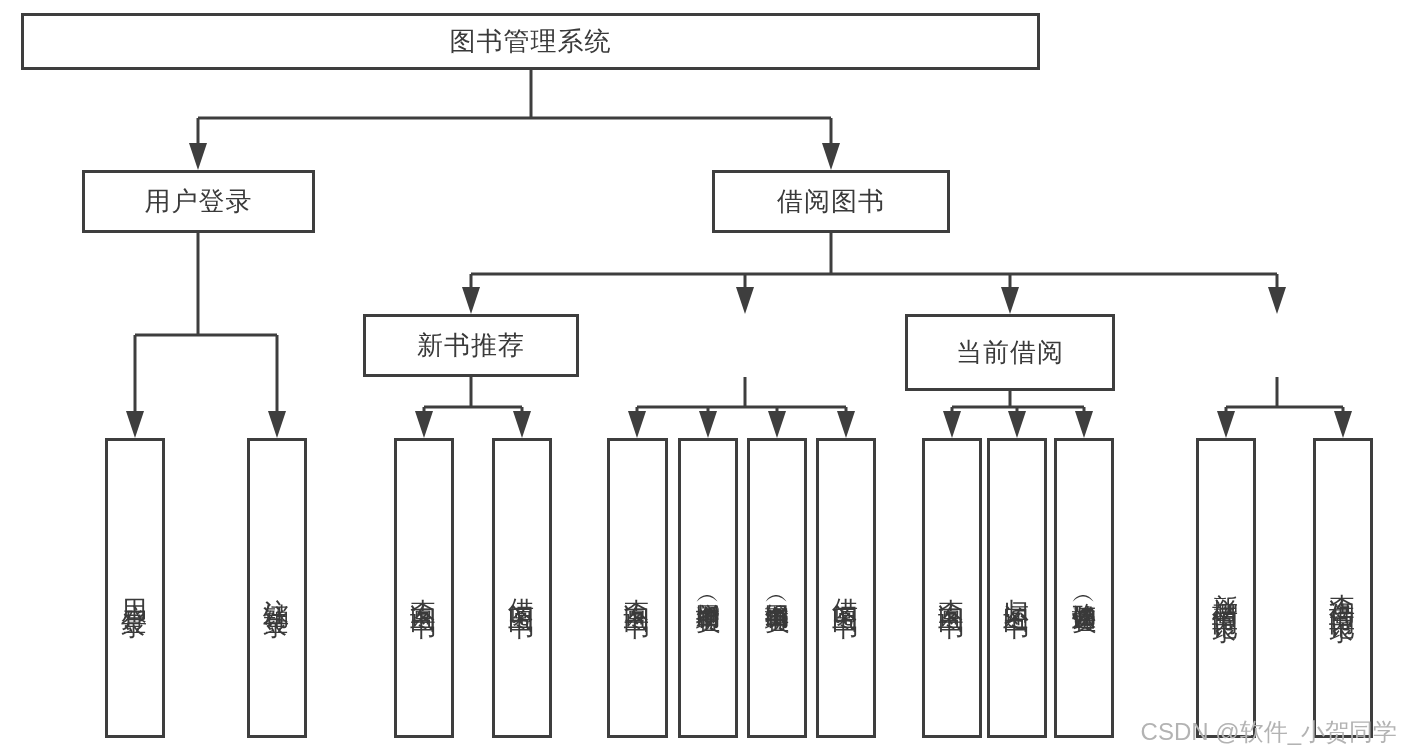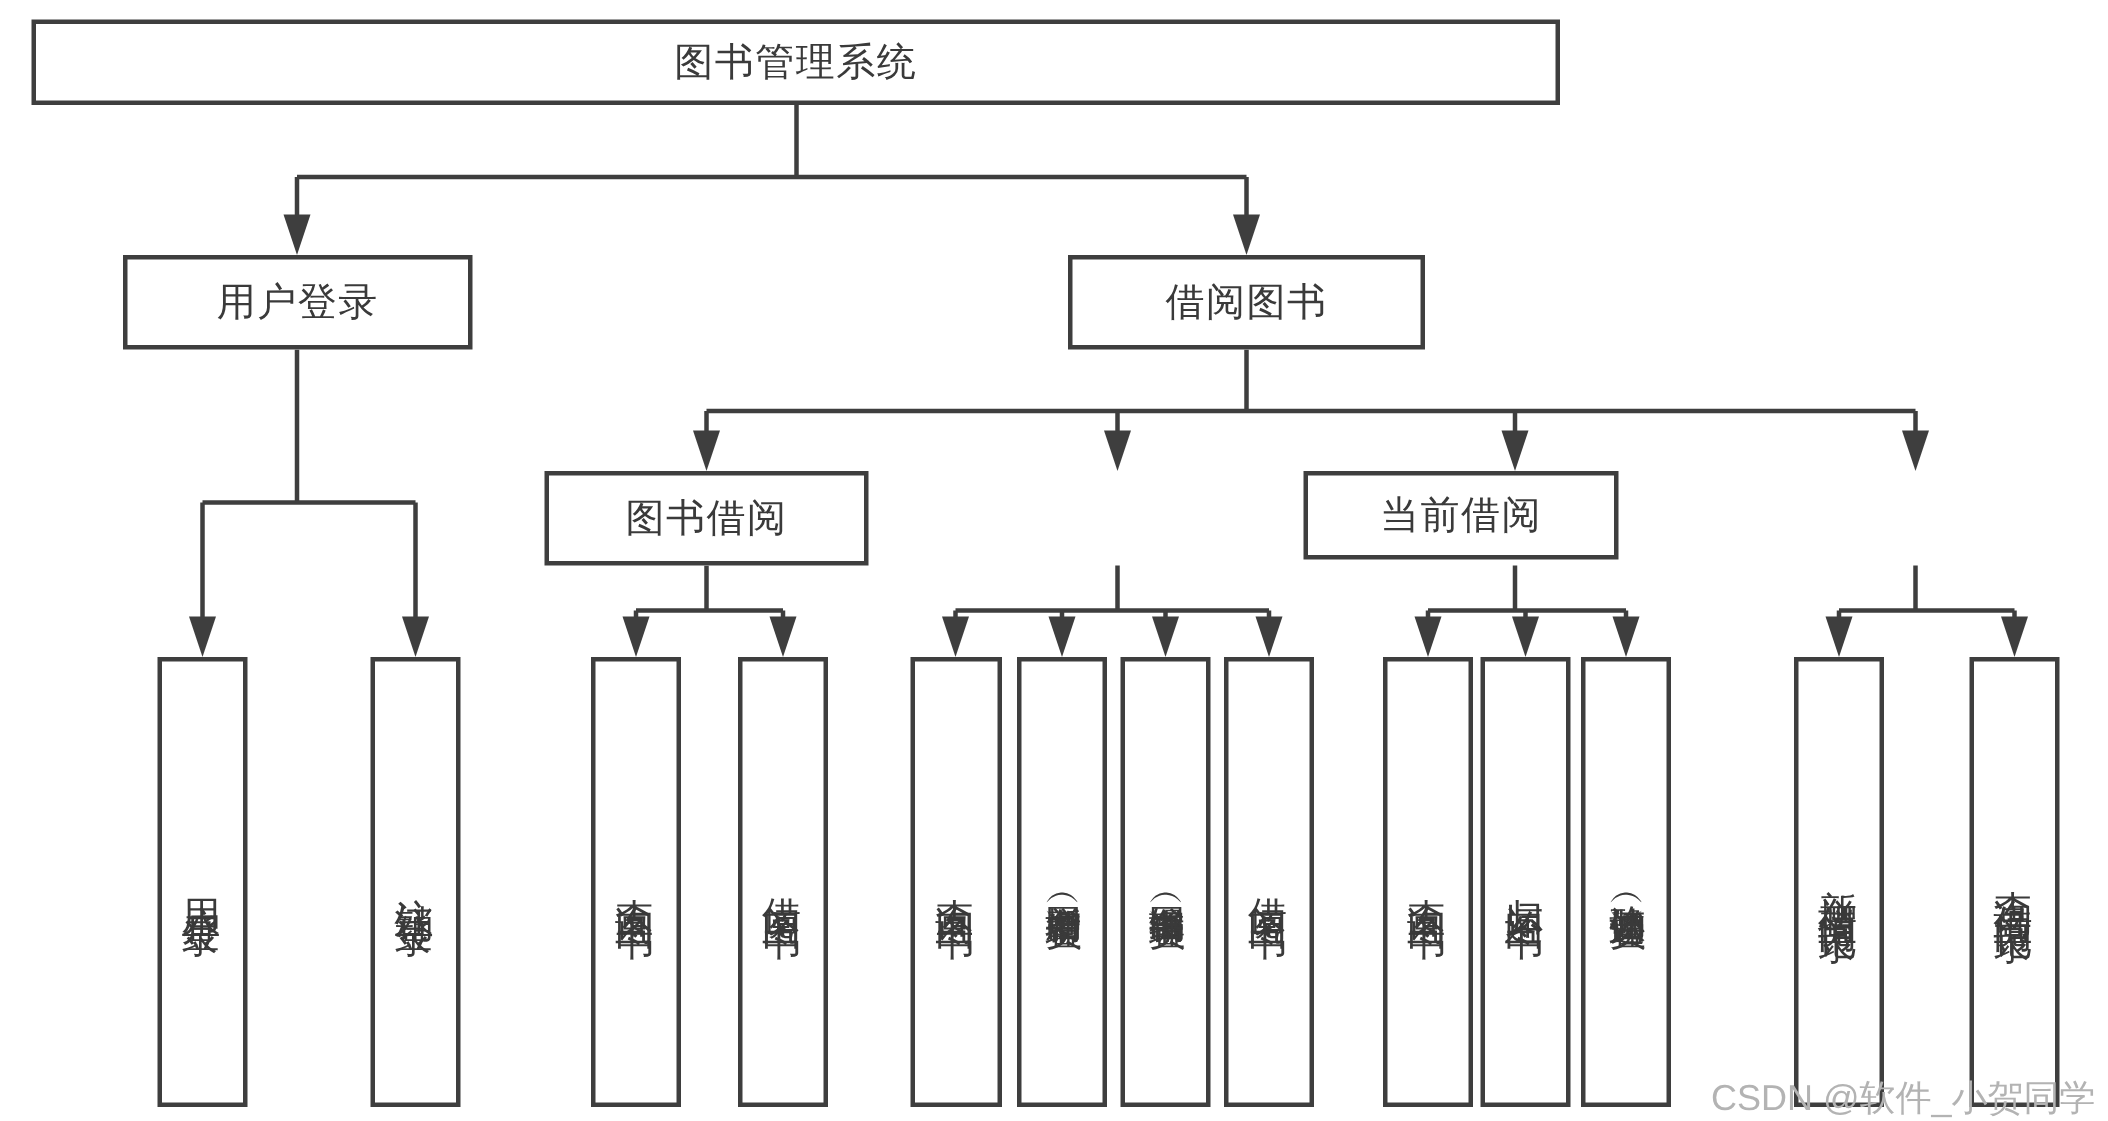--- a/index.html
+++ b/index.html
@@ -135,23 +135,23 @@
   </div>
 
   <div class="node h" style="left:82px;top:170px;width:233px;height:63px">
     <span class="label">用户登录</span>
   </div>
   <div class="node h" style="left:712px;top:170px;width:238px;height:63px">
     <span class="label">借阅图书</span>
   </div>
 
   <div class="node h" style="left:363px;top:314px;width:216px;height:63px">
-    <span class="label">图书借阅</span>
+    <span class="label">新书推荐</span>
   </div>
-  <div class="node h" style="left:869px;top:314px;width:210px;height:59px">
+  <div class="node h" style="left:905px;top:314px;width:210px;height:77px">
     <span class="label">当前借阅</span>
   </div>
 
   <div class="node leaf" style="left:105px;top:438px;width:60px;height:300px">
     <span class="label">用户登录</span>
   </div>
   <div class="node leaf" style="left:247px;top:438px;width:60px;height:300px">
     <span class="label">注销登录</span>
   </div>
   <div class="node leaf" style="left:394px;top:438px;width:60px;height:300px">

